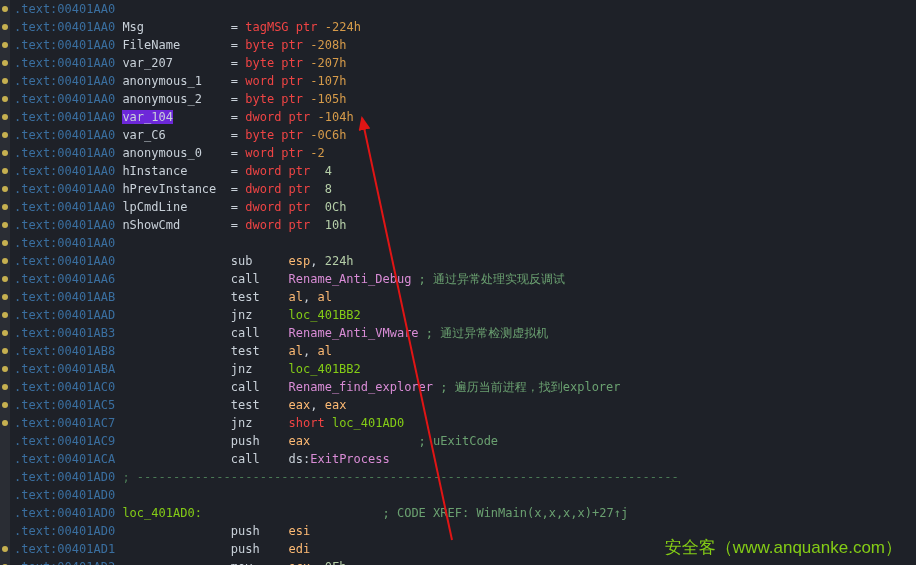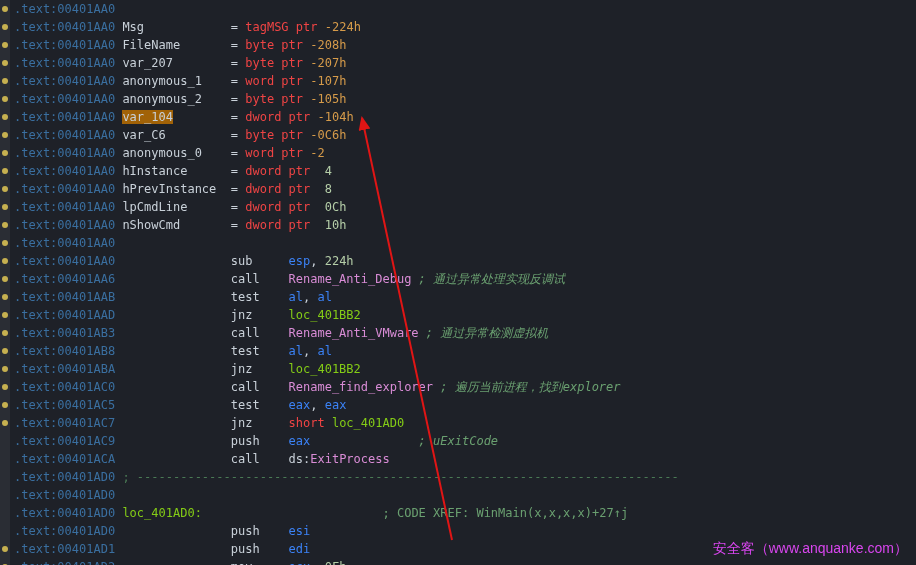--- a/index.html
+++ b/index.html
@@ -32,39 +32,39 @@
     padding-top: 0;
     white-space: pre;
   }
   .row { height: 18px; }
   .addr  { color: #3a6fa0; }
   .label { color: #c9d1d9; }
   .eq    { color: #c9d1d9; }
   .kw    { color: #ef4444; }
   .op    { color: #c9d1d9; }
   .mn    { color: #c9d1d9; }
-  .reg   { color: #3b82f6; }
+  .reg   { color: #fdba74; }
   .fn    { color: #d98cd6; }
   .loc   { color: #84cc16; }
-  .cmt   { color: #6aa070; font-style: italic; }
+  .cmt   { color: #6aa070; }
   .xref  { color: #6aa070; }
-  .hl    { background:#a16207; }
+  .hl    { background:#6d28d9; }
   .dashline { color:#4a7a55; }
   svg.arrow-overlay {
     position: absolute;
     top: 0; left: 0;
     pointer-events: none;
   }
   .watermark {
     position: absolute;
-    right: 8px;
+    right: 14px;
     bottom: 8px;
-    color: #d946ef;
+    color: #84cc16;
     font-family: Arial, sans-serif;
-    font-size: 14px;
+    font-size: 17px;
   }
 </style>
 </head>
 <body>
 
 <div class="gutter">
     <div class="dot" style="top: 6px;"></div>
     <div class="dot" style="top: 24px;"></div>
     <div class="dot" style="top: 42px;"></div>
     <div class="dot" style="top: 60px;"></div>

